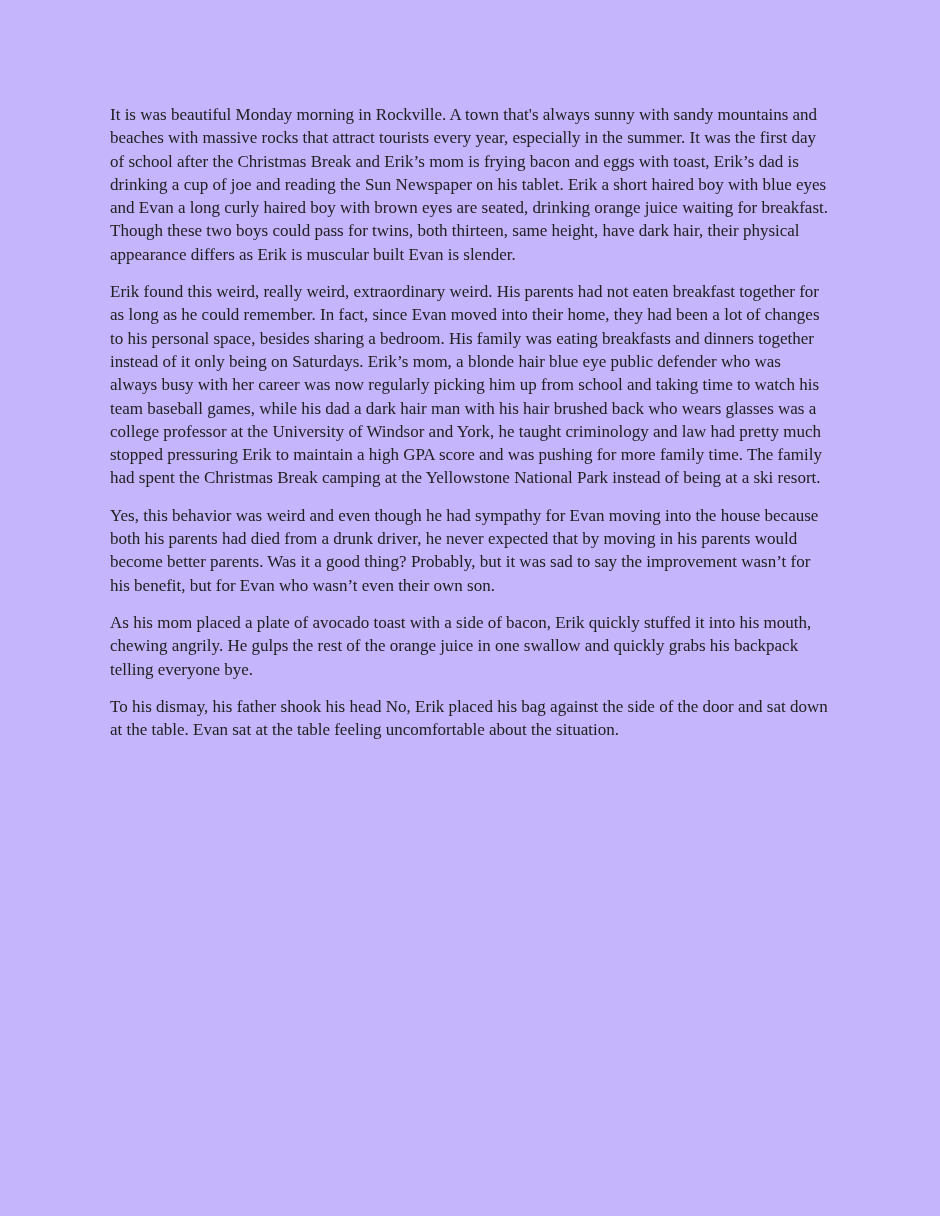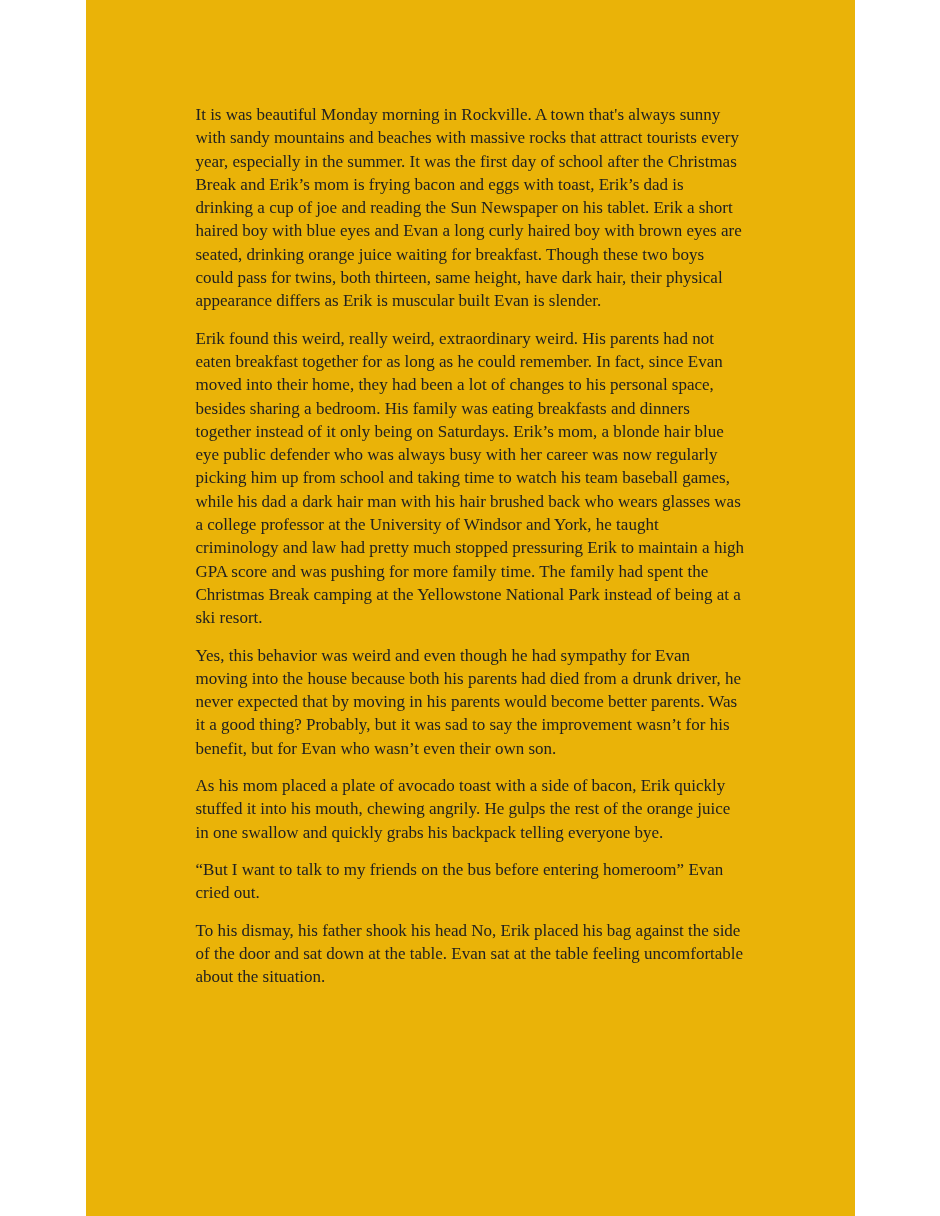--- a/index.html
+++ b/index.html
@@ -2,24 +2,24 @@
 <html><head>
 <meta charset="utf-8">
 <style>
   html, body {
     margin: 0;
     padding: 0;
     background: #ffffff;
   }
   .page {
     position: relative;
-    width: 769px;
+    width: 940px;
     height: 1216px;
     margin: 0 auto;
-    background: #eab308;
+    background: #c4b5fd;
     box-sizing: border-box;
     padding: 103px 110px 0 110px;
     overflow: hidden;
   }
   .doc-body p {
     margin: 0 0 14px 0;
     font-family: "Liberation Serif", "DejaVu Serif", serif;
     font-size: 17px;
     line-height: 23.3px;
     color: #212121;
@@ -29,16 +29,15 @@
 </style>
 </head>
 <body>
 
 <main class="page">
   <article class="doc-body">
     <p>It is was beautiful Monday morning in Rockville. A town that's always sunny with sandy mountains and beaches with massive rocks that attract tourists every year, especially in the summer. It was the first day of school after the Christmas Break and Erik’s mom is frying bacon and eggs with toast, Erik’s dad is drinking a cup of joe and reading the Sun Newspaper on his tablet. Erik a short haired boy with blue eyes and Evan a long curly haired boy with brown eyes are seated, drinking orange juice waiting for breakfast. Though these two boys could pass for twins, both thirteen, same height, have dark hair, their physical appearance differs as Erik is muscular built Evan is slender.</p>
     <p>Erik found this weird, really weird, extraordinary weird. His parents had not eaten breakfast together for as long as he could remember. In fact, since Evan moved into their home, they had been a lot of changes to his personal space, besides sharing a bedroom. His family was eating breakfasts and dinners together instead of it only being on Saturdays. Erik’s mom, a blonde hair blue eye public defender who was always busy with her career was now regularly picking him up from school and taking time to watch his team baseball games, while his dad a dark hair man with his hair brushed back who wears glasses was a college professor at the University of Windsor and York, he taught criminology and law had pretty much stopped pressuring Erik to maintain a high GPA score and was pushing for more family time. The family had spent the Christmas Break camping at the Yellowstone National Park instead of being at a ski resort.</p>
     <p>Yes, this behavior was weird and even though he had sympathy for Evan moving into the house because both his parents had died from a drunk driver, he never expected that by moving in his parents would become better parents. Was it a good thing? Probably, but it was sad to say the improvement wasn’t for his benefit, but for Evan who wasn’t even their own son.</p>
     <p>As his mom placed a plate of avocado toast with a side of bacon, Erik quickly stuffed it into his mouth, chewing angrily. He gulps the rest of the orange juice in one swallow and quickly grabs his backpack telling everyone bye.</p>
-    <p>“But I want to talk to my friends on the bus before entering homeroom” Evan cried out.</p>
     <p>To his dismay, his father shook his head No, Erik placed his bag against the side of the door and sat down at the table. Evan sat at the table feeling uncomfortable about the situation.</p>
   </article>
 </main>
 
 </body></html>

